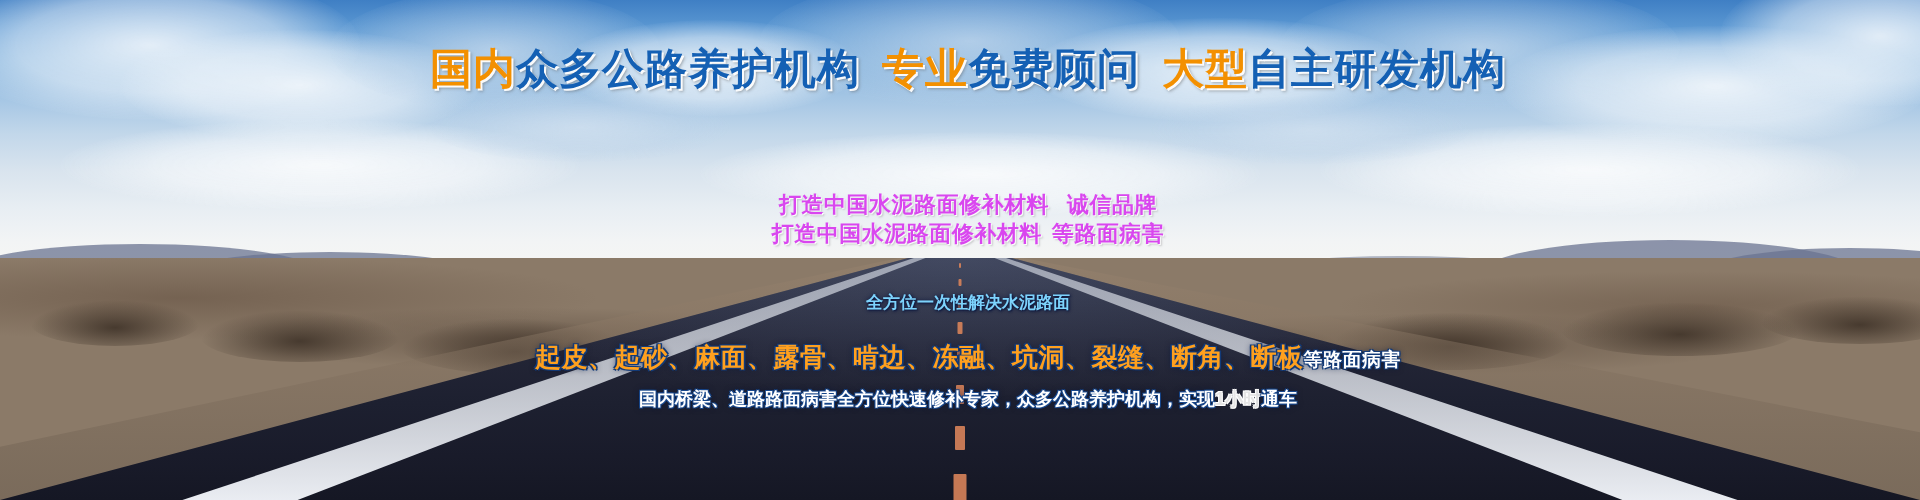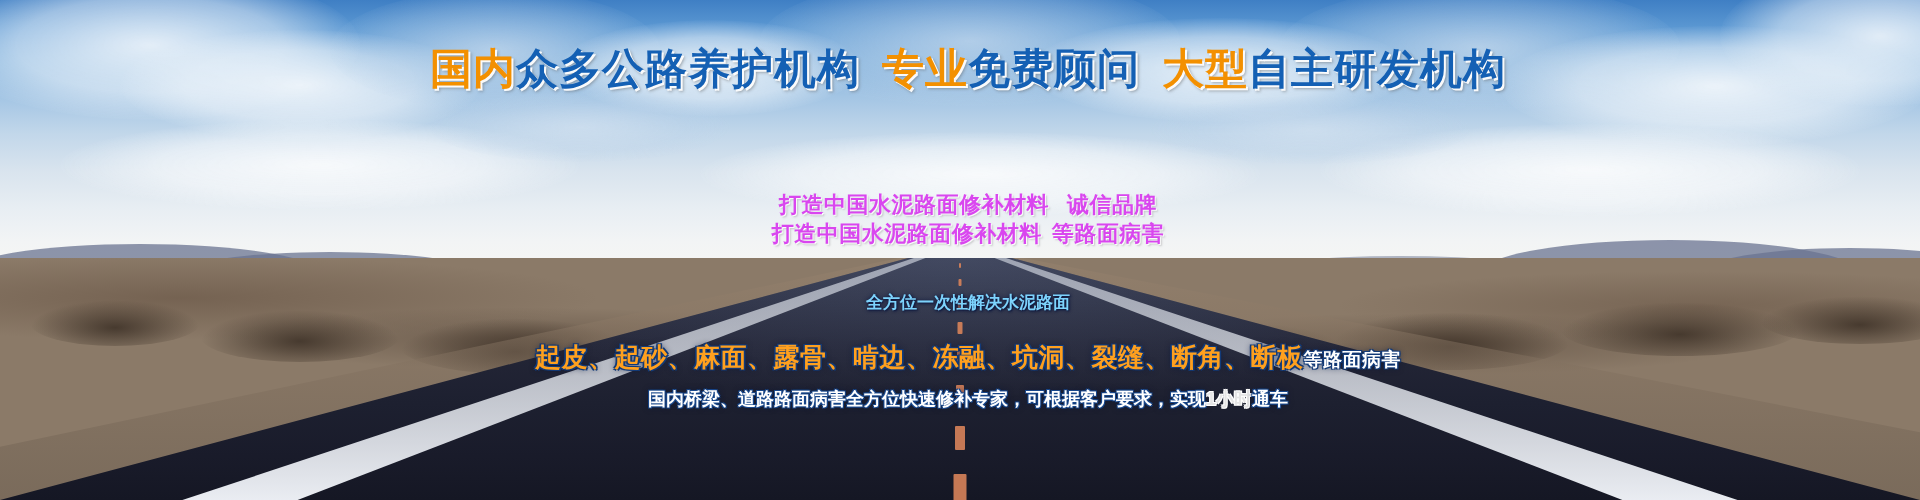--- a/index.html
+++ b/index.html
@@ -315,18 +315,18 @@
         <span>打造中国水泥路面修补材料</span><span class="sgap" style="width:10px;"></span><span>等路面病害</span>
       </span>
     </div>
 
     <div class="bottom">
       <span class="b-small">全方位一次性解决水泥路面</span>
       <span class="b-big">
         <span class="o">起皮、起砂、麻面、露骨、啃边、冻融、坑洞、裂缝、断角、断板</span><span class="w">等路面病害</span>
       </span>
       <span class="b-last">
-        <span>国内桥梁、道路路面病害全方位快速修补专家，可根据客户要求，实现</span><span class="hi">1小时</span><span>通车</span>
+        <span>国内桥梁、道路路面病害全方位快速修补专家，众多公路养护机构，实现</span><span class="hi">1小时</span><span>通车</span>
       </span>
     </div>
 
   </div>
 </div>
 
 </body></html>

